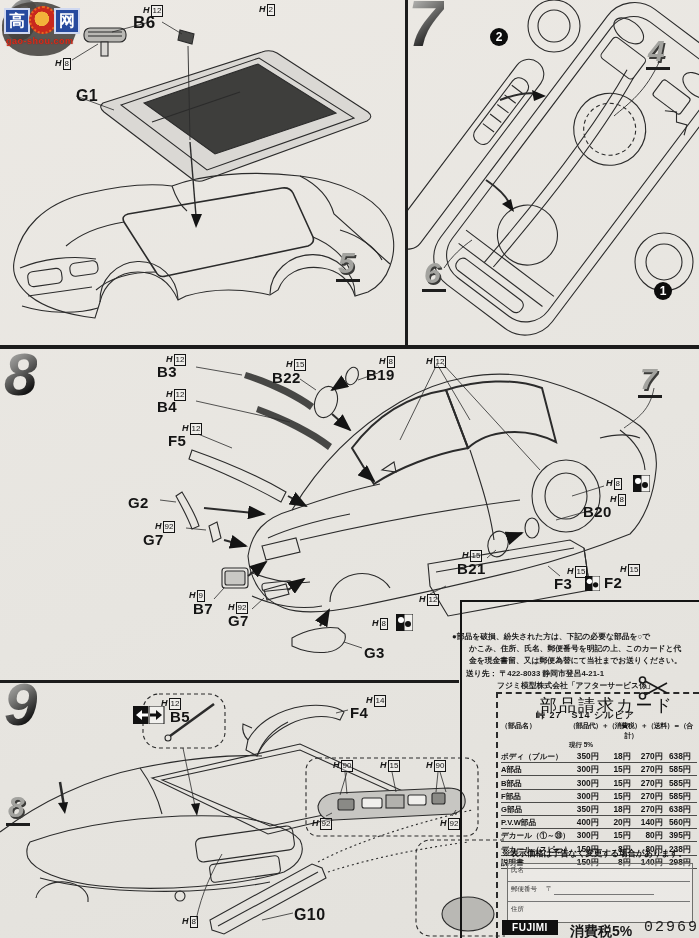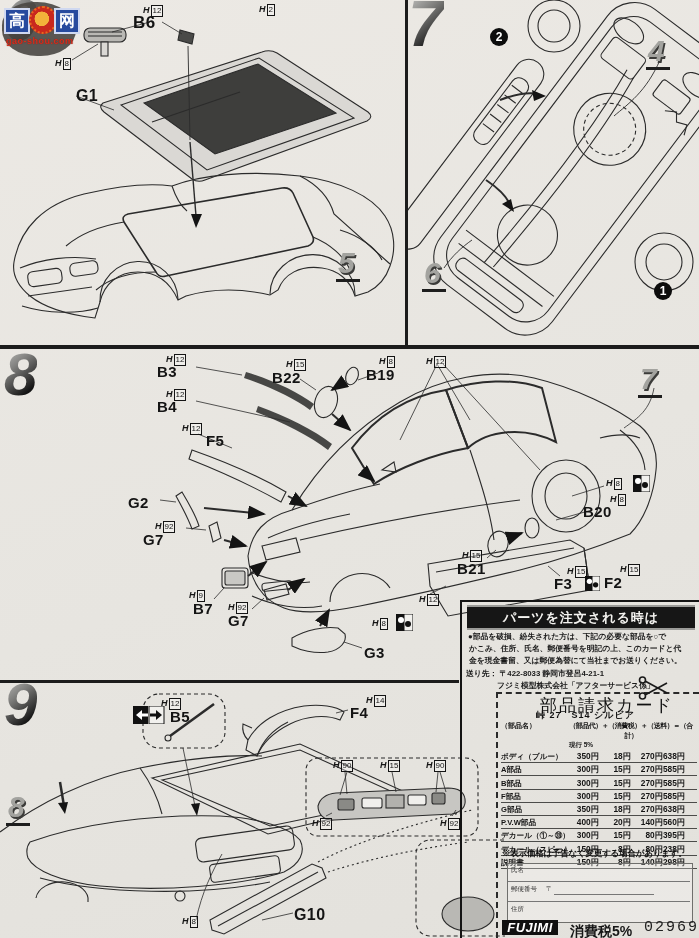--- a/index.html
+++ b/index.html
@@ -47,27 +47,27 @@
   .cardtitle{position:absolute;font-weight:normal;font-size:17px;letter-spacing:2px;color:#111;}
   .cardsub{position:absolute;font-weight:bold;font-size:9px;letter-spacing:1px;color:#111;}
   #ptable{position:absolute;left:501px;top:721px;width:196px;font-size:8.5px;color:#151515;}
   .phead{display:flex;font-size:7px;font-weight:bold;}
   .phead .c1{width:64px;}
   .phead .c2{width:132px;text-align:center;letter-spacing:-.5px;}
   .ptax{font-size:6.5px;font-weight:bold;text-align:center;margin-left:50px;width:60px;}
   .prow{display:flex;height:12.2px;align-items:flex-end;border-bottom:1px solid #4c4c4a;font-weight:bold;}
   .prow .name{width:66px;font-size:7.6px;overflow:hidden;white-space:nowrap;}
   .prow .v{width:32px;text-align:right;font-size:8.3px;}
-  .prow .v4{width:34px;text-align:left;font-size:8.3px;}
+  .prow .v4{width:34px;text-align:center;font-size:8.3px;}
   .note{position:absolute;font-size:8.6px;font-weight:bold;color:#111;letter-spacing:-.3px;}
   #formbox{position:absolute;left:507px;top:863px;width:184px;height:58px;border:1.2px solid #6f6f6c;background:rgba(255,255,255,.25);}
   .flabel{position:absolute;font-size:6.5px;color:#333;}
   .fline{position:absolute;border-bottom:1px solid #777;}
   #brand{position:absolute;left:502px;top:920px;width:56px;height:15px;background:#101010;color:#fff;
-         font-style:italic;font-weight:900;font-size:13px;line-height:15px;text-align:center;letter-spacing:.5px;}
+         font-weight:900;font-size:10px;line-height:15px;text-align:center;letter-spacing:.5px;}
   .taxnote{position:absolute;font-size:14px;font-weight:bold;color:#161616;}
   .pcode{position:absolute;font-size:15px;color:#202020;letter-spacing:2px;font-family:"Liberation Mono",monospace;}
 </style>
 </head>
 <body>
 
 <div id="page">
 
   <div class="div-v" style="left:405px;top:0;width:2.5px;height:347px;"></div>
   <div class="div-h" style="left:0;top:345px;width:699px;height:3.5px;"></div>
@@ -293,21 +293,21 @@
     </span>
   <span class="pl" style="left:166px;top:389px;">
       <i class="h">H</i>
       <b class="bx">12</b>
     </span>
   <span class="pn" style="left:157px;top:398px;">B4</span>
   <span class="pl" style="left:182px;top:423px;">
       <i class="h">H</i>
       <b class="bx">12</b>
     </span>
-  <span class="pn" style="left:168px;top:432px;margin-left:38px;">F5</span>
+  <span class="pn" style="left:168px;top:432px;">F5</span>
   <span class="pn" style="left:128px;top:494px;">G2</span>
   <span class="pl" style="left:155px;top:521px;">
       <i class="h">H</i>
       <b class="bx">92</b>
     </span>
   <span class="pn" style="left:143px;top:531px;">G7</span>
   <span class="pl" style="left:189px;top:590px;">
       <i class="h">H</i>
       <b class="bx">9</b>
     </span>
@@ -472,22 +472,21 @@
       <i class="h">H</i>
       <b class="bx">92</b>
     </span>
   <span class="pn" style="left:294px;top:906px;font-size:16px;">G10</span>
   <span class="pl" style="left:182px;top:916px;">
       <i class="h">H</i>
       <b class="bx">8</b>
     </span>
 
   <div id="orderbox"></div>
-  <div id="ohdr">パーツを注文される時は</div>
-  <div class="otxt" style="left:468px;top:631px;">●部品を破損、紛失された方は、下記の必要な部品を○で</div>
+  <div class="otxt" style="left:452px;top:631px;">●部品を破損、紛失された方は、下記の必要な部品を○で</div>
   <div class="otxt" style="left:469px;top:643px;">かこみ、住所、氏名、郵便番号を明記の上、このカードと代</div>
   <div class="otxt" style="left:469px;top:655px;">金を現金書留、又は郵便為替にて当社までお送りください。</div>
   <div class="otxt" style="left:466px;top:668px;">送り先： 〒422-8033 静岡市登呂4-21-1</div>
   <div class="otxt" style="left:497px;top:680px;">フジミ模型株式会社「アフターサービス係」</div>
 
   <div class="dashL" style="left:496px;top:692px;height:246px;"></div>
   <div class="dashT" style="left:496px;top:692px;width:203px;"></div>
   <svg class="abs" style="left:638px;top:676px;" width="30" height="24" viewBox="0 0 30 24">
     <g stroke="#1a1a1a" stroke-width="1.6" fill="none">
       <line x1="7" y1="5" x2="29" y2="17"></line>

